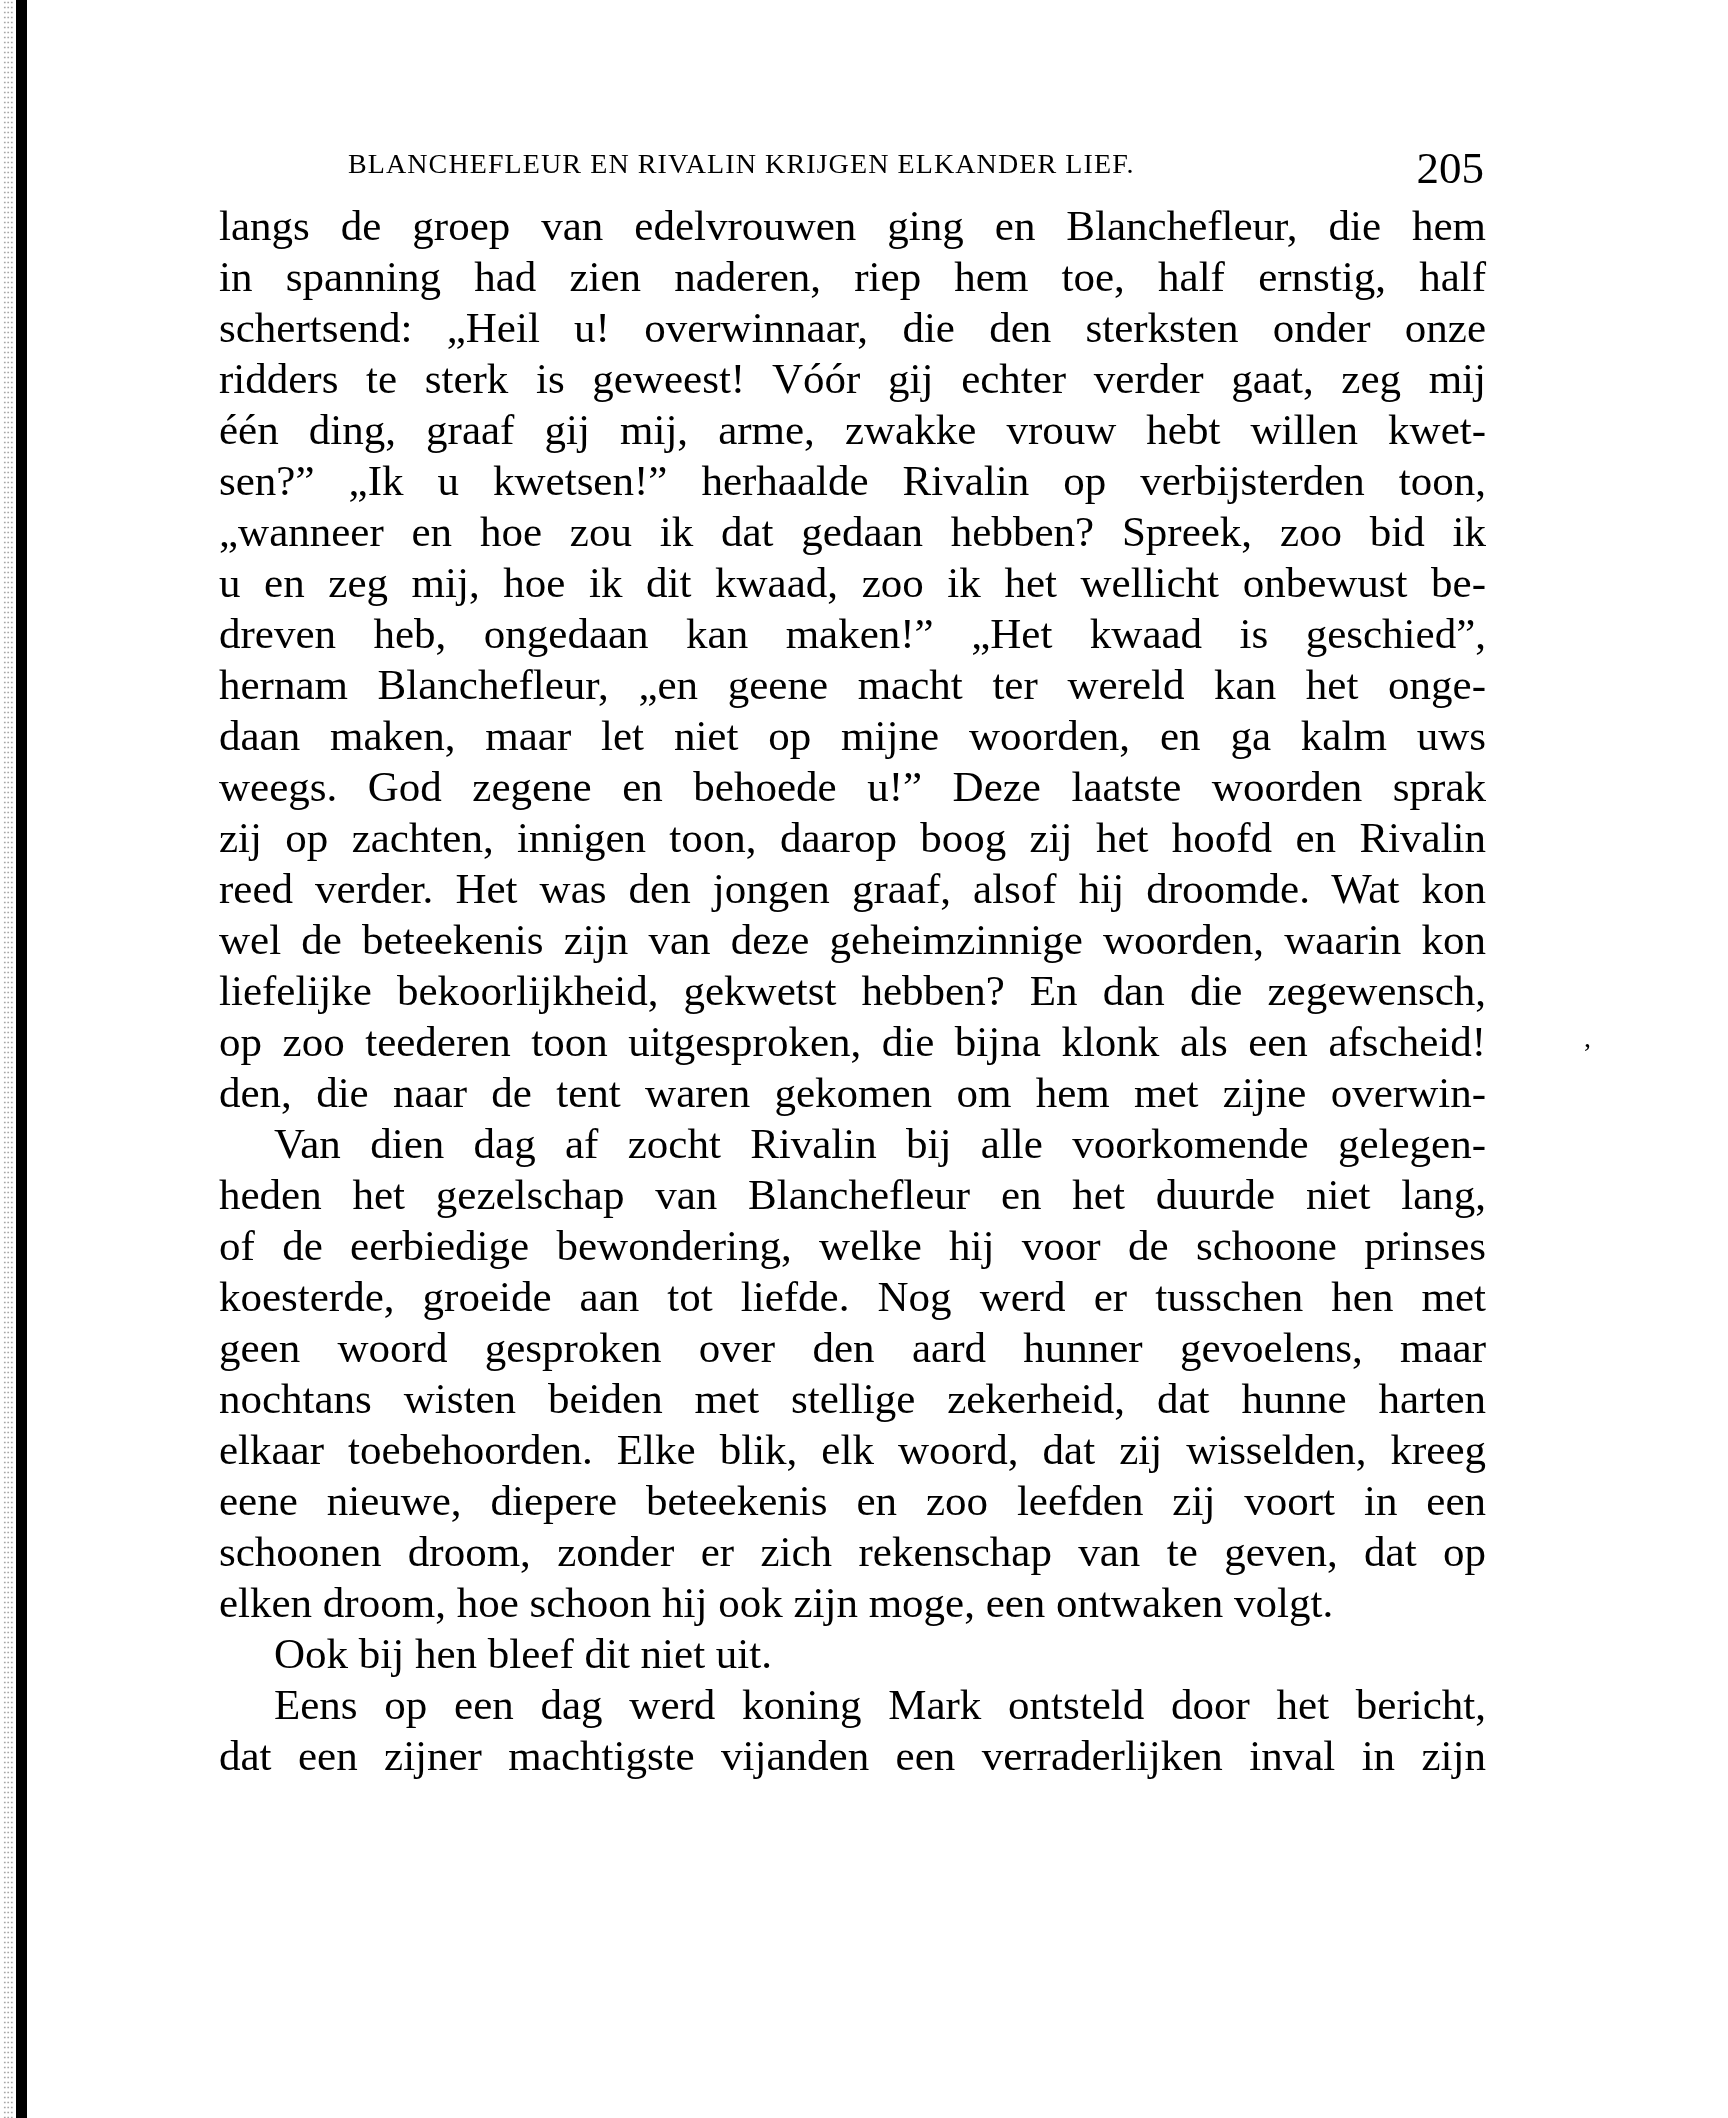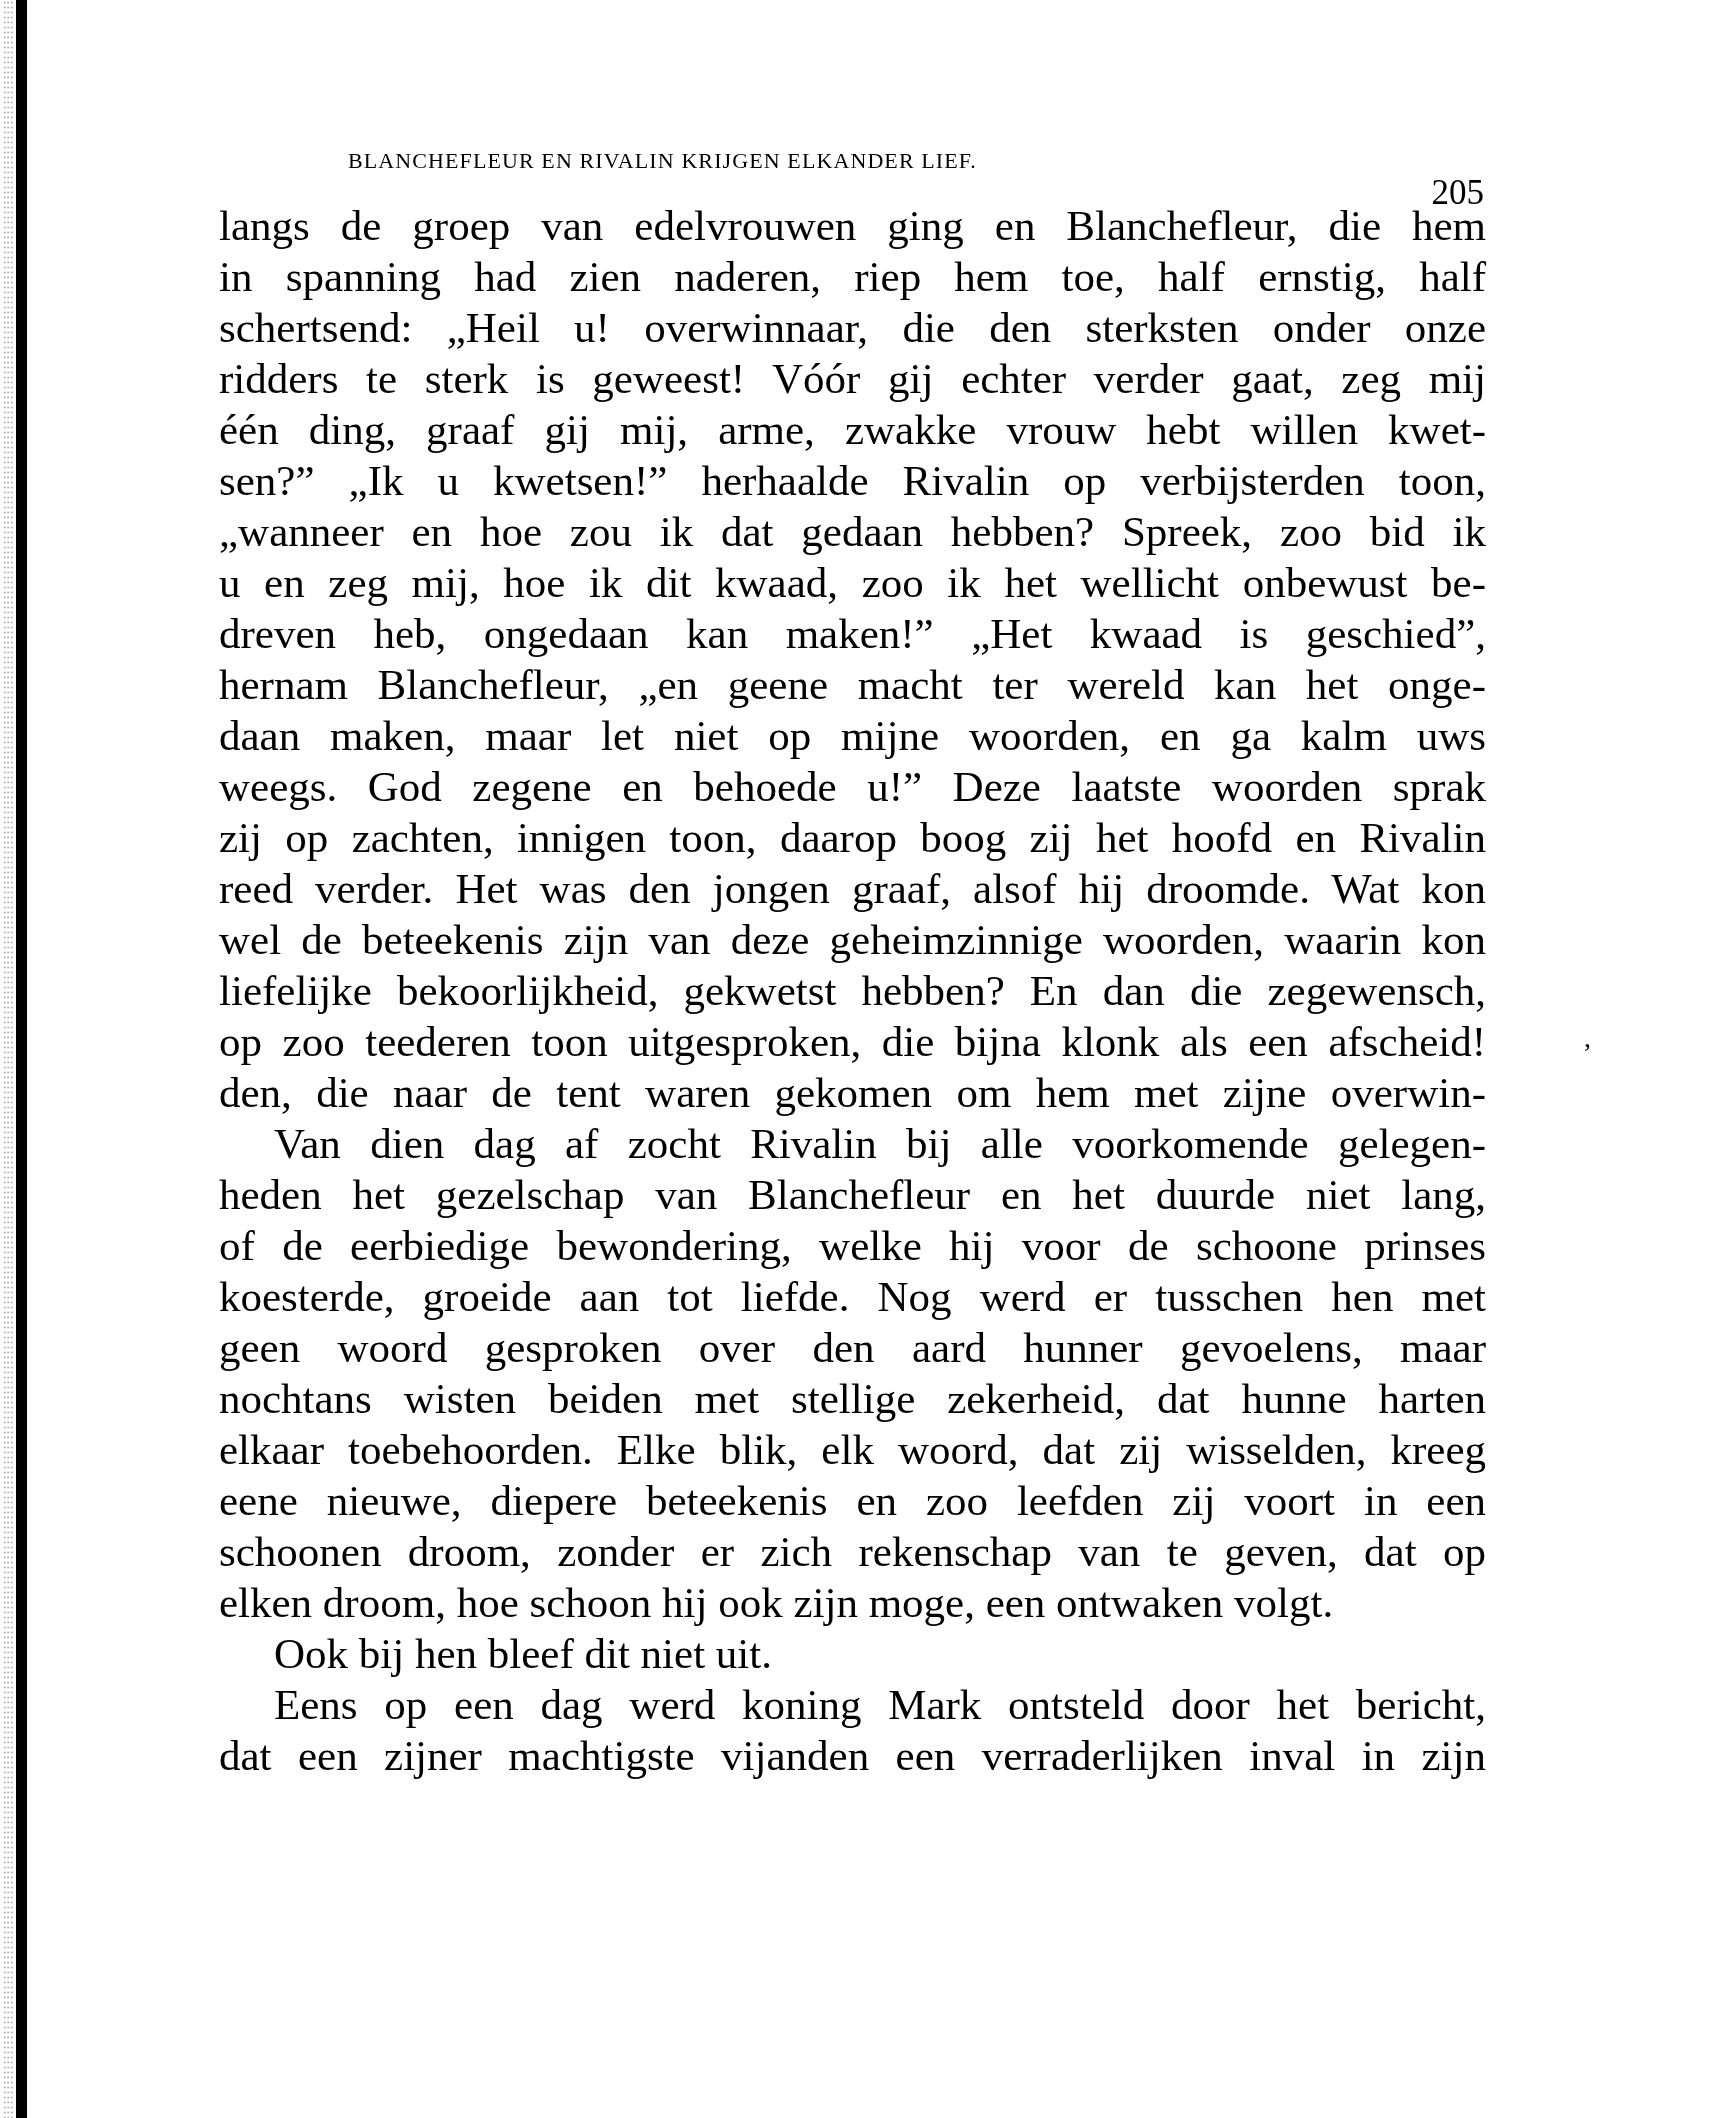--- a/index.html
+++ b/index.html
@@ -2,22 +2,22 @@
 <html style="font-size:11.4px"><head>
 <meta charset="utf-8">
 <style>
   html, body { margin: 0; padding: 0; background: #ffffff; }
   body { width: 1728px; height: 2119px; position: relative; overflow: hidden; font-family: "Liberation Serif", "DejaVu Serif", serif; color: #000; }
   .edge-bar { position: absolute; left: 15.6px; top: 0; width: 11.4px; height: 2119px; background: #000; }
   .edge-noise { position: absolute; left: 2.8px; top: 0; width: 10px; height: 2119px;
     background-image: radial-gradient(#000 0.6px, transparent 0.9px);
     background-size: 3.5px 5px; opacity: 0.35; }
   .header { position: absolute; left: 348px; top: 142px; width: 1136px; height: 43px; }
-  .running-title { position: absolute; left: 0; top: 5.7px; font-size: 22px; letter-spacing: 1.1px; white-space: nowrap; }
-  .page-number { position: absolute; right: 0; top: 0; font-size: 35px; margin-top: 31px; }
+  .running-title { position: absolute; left: 0; top: 5.7px; font-size: 28px; letter-spacing: 1.1px; white-space: nowrap; }
+  .page-number { position: absolute; right: 0; top: 0; font-size: 45px; }
   .body-text { position: absolute; left: 219px; top: 200px; width: 1267px; font-size: 43px; line-height: 51px; }
   .line { display: block; white-space: nowrap; text-align: justify; text-align-last: justify; height: 51px; }
   .line.last { text-align-last: left; }
   .line.indent { padding-left: 55px; }
   .stray-mark { position: absolute; left: 1584px; top: 1022px; font-size: 28px; }
 </style>
 </head>
 <body>
 
 <div class="edge-noise"></div>

